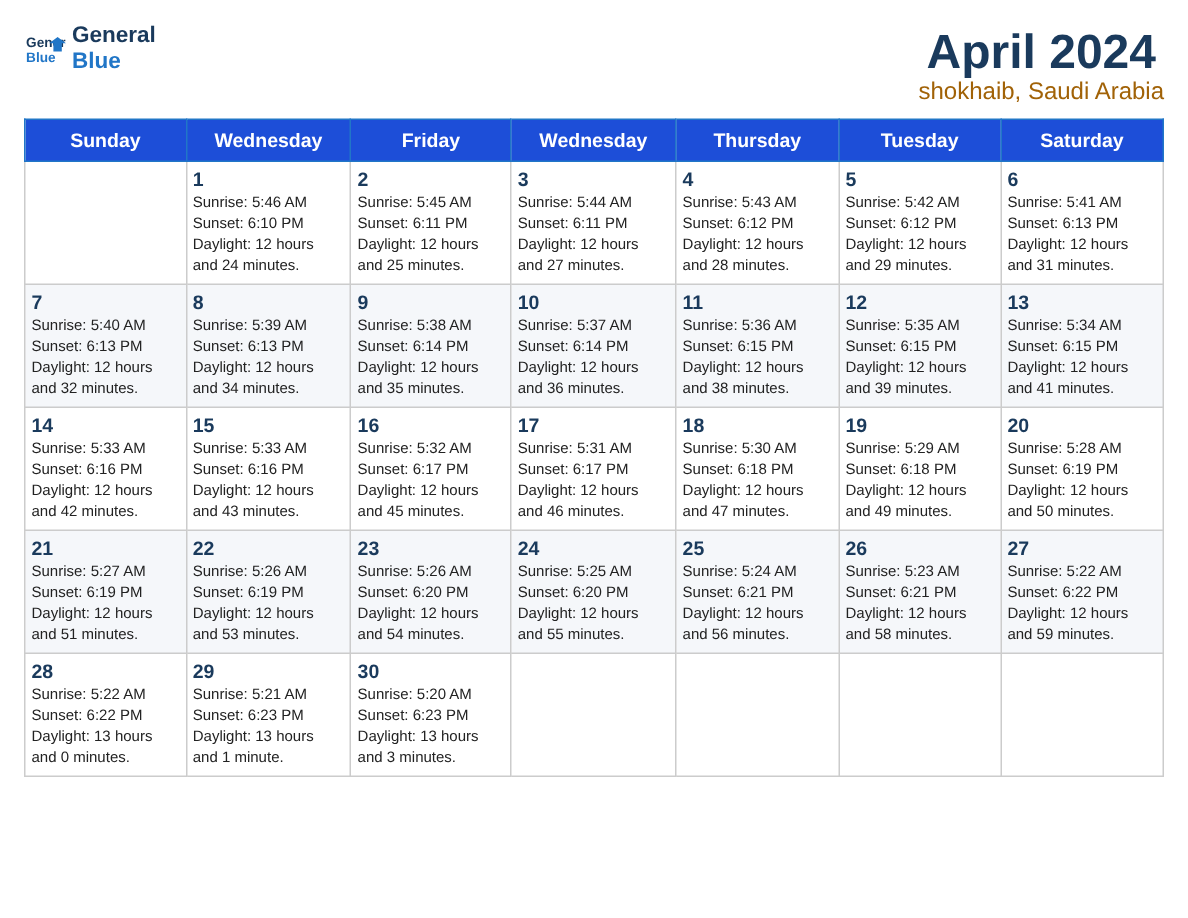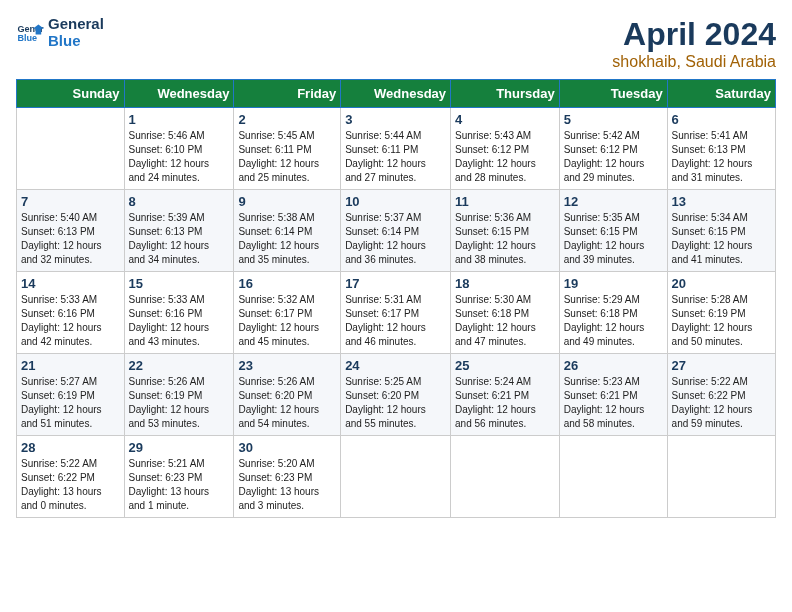--- a/index.html
+++ b/index.html
@@ -19,42 +19,42 @@
     .logo {
       display: flex;
       align-items: center;
       gap: 4px;
     }
     .logo-icon {
       width: 28px;
       height: 28px;
     }
     .title-block {
-      text-align: right;
+      text-align: center;
     }
     .title-block h1 {
       font-size: 32px;
       font-weight: bold;
       color: #1a3a5c;
     }
     .title-block h2 {
       font-size: 16px;
       font-weight: normal;
       color: #a16207;
     }
     table {
       width: 100%;
       border-collapse: collapse;
       font-size: 11px;
     }
     thead tr th {
-      background-color: #15803d;
+      background-color: #1d4ed8;
       color: #fff;
       padding: 6px 4px;
-      text-align: right;
+      text-align: center;
       font-size: 13px;
       font-weight: bold;
       border: 1px solid #2176c7;
     }
     tbody tr td {
       border: 1px solid #ccc;
       padding: 4px;
       vertical-align: top;
       width: 113px;
       min-height: 80px;

